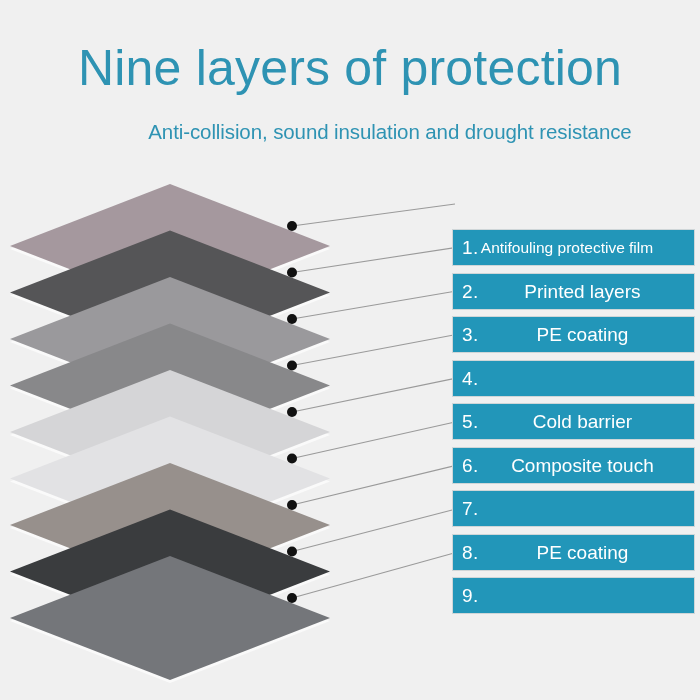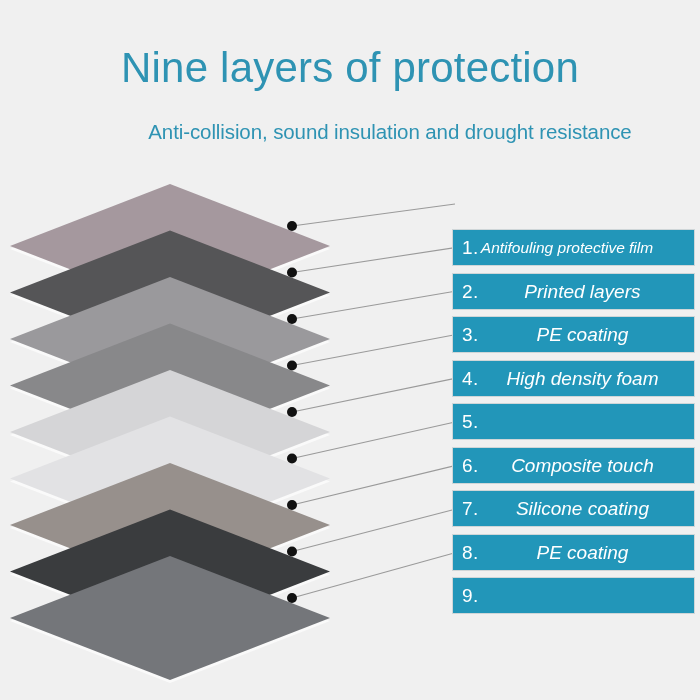--- a/index.html
+++ b/index.html
@@ -29,21 +29,21 @@
     top: 0;
     width: 700px;
     height: 170px;
     text-align: center;
   }
   .title {
     position: absolute;
     left: 0;
     top: 42px;
     width: 700px;
-    font-size: 42px;
+    font-size: 50px;
     line-height: 52px;
     font-weight: 400;
     letter-spacing: 0.2px;
     color: #2e93b3;
     white-space: nowrap;
   }
   .subtitle {
     position: absolute;
     left: 0;
     top: 118px;
@@ -120,21 +120,20 @@
   .label-text {
     flex: 1 1 auto;
     text-align: center;
     padding-right: 8px;
     font-size: 19px;
     line-height: 21px;
     font-weight: 400;
     color: #ffffff;
     white-space: nowrap;
     overflow: hidden;
-    font-style: italic;
   }
   
   .label-row.compact .label-num {
     padding-left: 9px;
   }
   .label-row.compact .label-text {
     text-align: left;
     padding-left: 2px;
     font-size: 15.5px;
   }
@@ -207,32 +206,31 @@
       <div class="label-row" style="background: rgb(34, 150, 185); border-color: rgb(207, 214, 216);">
         <span class="label-num">2.</span>
         <span class="label-text">Printed layers</span>
       </div>
       <div class="label-row" style="background: rgb(34, 150, 185); border-color: rgb(207, 214, 216);">
         <span class="label-num">3.</span>
         <span class="label-text">PE coating</span>
       </div>
       <div class="label-row" style="background: rgb(34, 150, 185); border-color: rgb(207, 214, 216);">
         <span class="label-num">4.</span>
-        <span class="label-text">High density foam</span>
       </div>
       <div class="label-row" style="background: rgb(34, 150, 185); border-color: rgb(207, 214, 216);">
         <span class="label-num">5.</span>
+        <span class="label-text">Cold barrier</span>
       </div>
       <div class="label-row" style="background: rgb(34, 150, 185); border-color: rgb(207, 214, 216);">
         <span class="label-num">6.</span>
         <span class="label-text">Composite touch</span>
       </div>
       <div class="label-row" style="background: rgb(34, 150, 185); border-color: rgb(207, 214, 216);">
         <span class="label-num">7.</span>
-        <span class="label-text">Silicone coating</span>
       </div>
       <div class="label-row" style="background: rgb(34, 150, 185); border-color: rgb(207, 214, 216);">
         <span class="label-num">8.</span>
         <span class="label-text">PE coating</span>
       </div>
       <div class="label-row" style="background: rgb(34, 150, 185); border-color: rgb(207, 214, 216);">
         <span class="label-num">9.</span>
       </div>
     </div>
 

